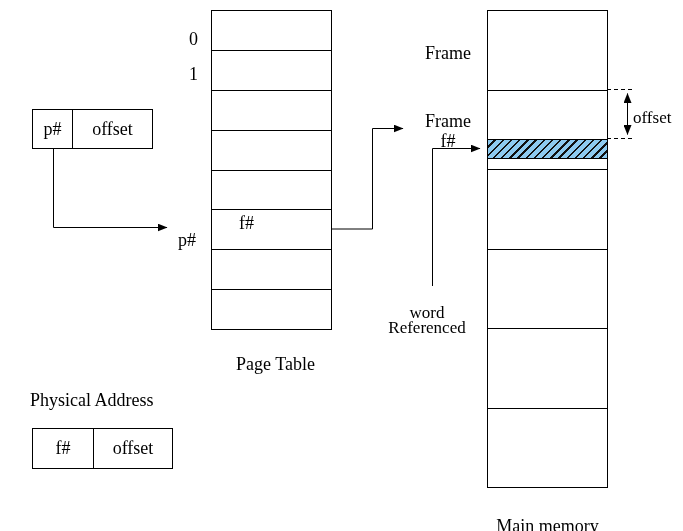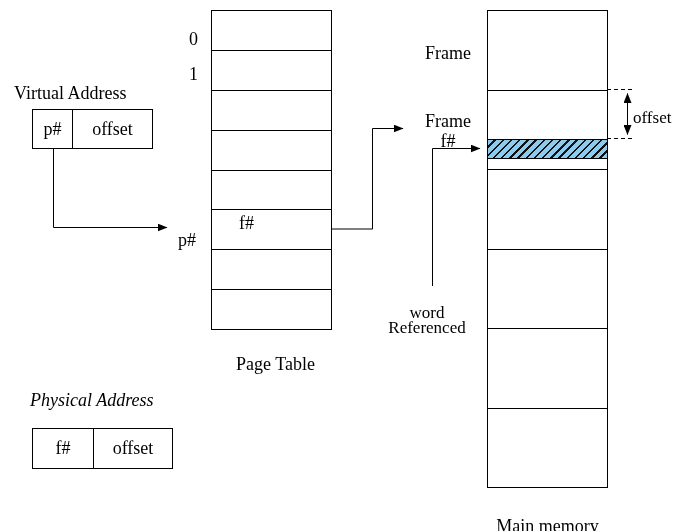--- a/index.html
+++ b/index.html
@@ -46,21 +46,20 @@
       </marker>
     </defs>
     <polyline points="53.5,149 53.5,227.5 167,227.5" fill="none" stroke="var(--line)" stroke-width="1" marker-end="url(#arr)"></polyline>
     <polyline points="332,229 372.5,229 372.5,128.5 403,128.5" fill="none" stroke="var(--line)" stroke-width="1" marker-end="url(#arr)"></polyline>
     <polyline points="432.5,286 432.5,148.5 480,148.5" fill="none" stroke="var(--line)" stroke-width="1" marker-end="url(#arr)"></polyline>
     <line x1="607" y1="89.5" x2="633" y2="89.5" stroke="var(--line)" stroke-width="1" stroke-dasharray="4 3"></line>
     <line x1="607" y1="138.5" x2="633" y2="138.5" stroke="var(--line)" stroke-width="1" stroke-dasharray="4 3"></line>
     <line x1="627.5" y1="93.5" x2="627.5" y2="134.5" stroke="var(--line)" stroke-width="1" marker-start="url(#arr)" marker-end="url(#arr)"></line>
   </svg>
 
-  <div class="lbl" style="left:14px; top:84px;">Virtual Address</div>
   <div class="box" style="left:32px; top:109px; width:121px; height:40px;">
     <div class="field-row">
       <div class="field" style="width:39px;">p#</div>
       <div class="field" style="flex:1;">offset</div>
     </div>
   </div>
 
   <div class="lbl right" style="left:176px; top:30px; width:22px;">0</div>
   <div class="lbl right" style="left:176px; top:65px; width:22px;">1</div>
   <div class="lbl center" style="left:172px; top:215px; width:30px;">p#</div>
@@ -97,21 +96,21 @@
   </div>
   <div class="lbl center" style="left:487px; top:501px; width:121px;">Main memory</div>
 
   <div class="lbl lbl-sm" style="left:633px; top:109px;">offset</div>
 
   <div class="lbl lbl-sm center two-line" style="left:378px; top:289px; width:98px; line-height:15px;">
     <span>word</span>
     <span>Referenced</span>
   </div>
 
-  <div class="lbl" style="left:30px; top:391px;font-style:italic;">Physical Address</div>
+  <div class="lbl" style="left:30px; top:391px;">Physical Address</div>
   <div class="box" style="left:32px; top:428px; width:141px; height:41px;">
     <div class="field-row">
       <div class="field" style="width:60px;">f#</div>
       <div class="field" style="flex:1;">offset</div>
     </div>
   </div>
 
 </div>
 
 </body></html>

